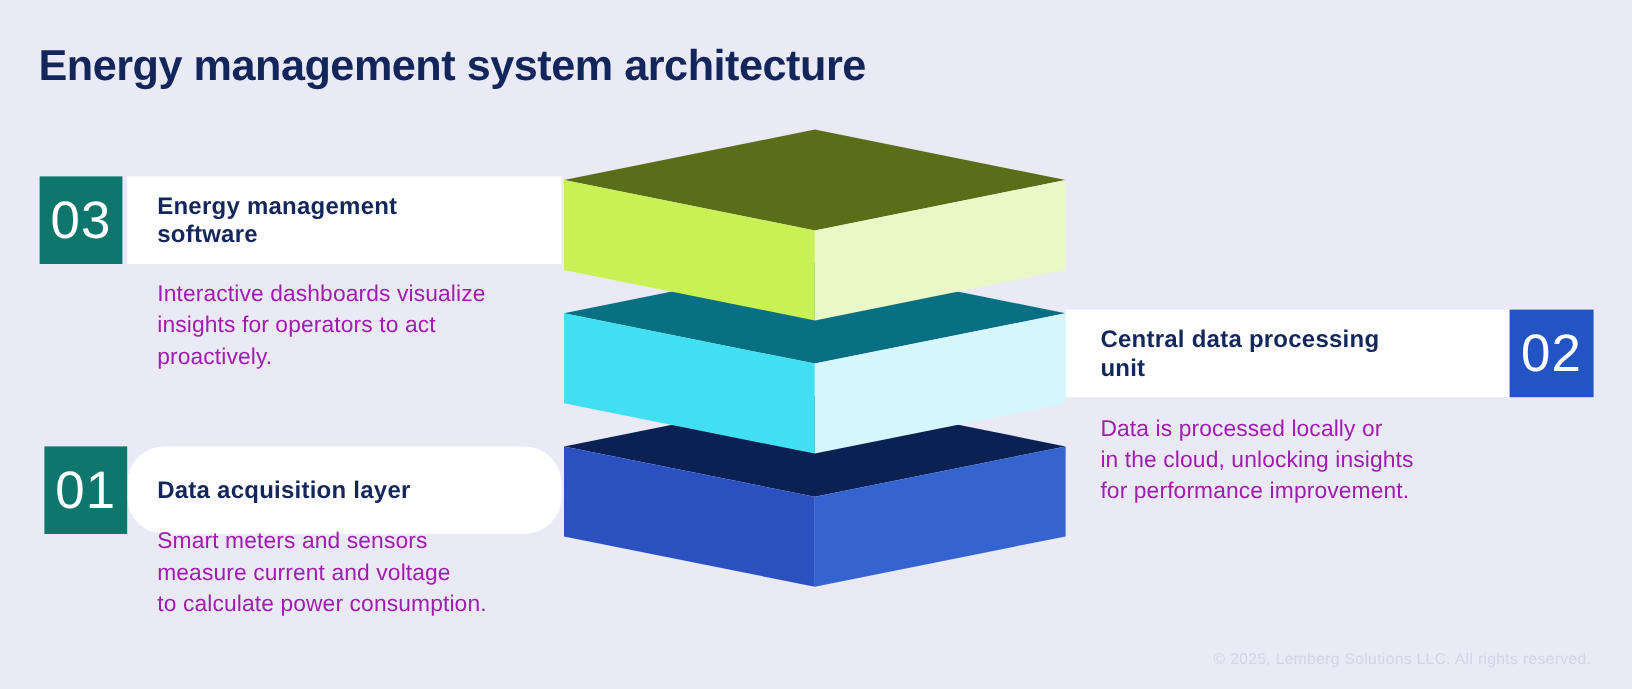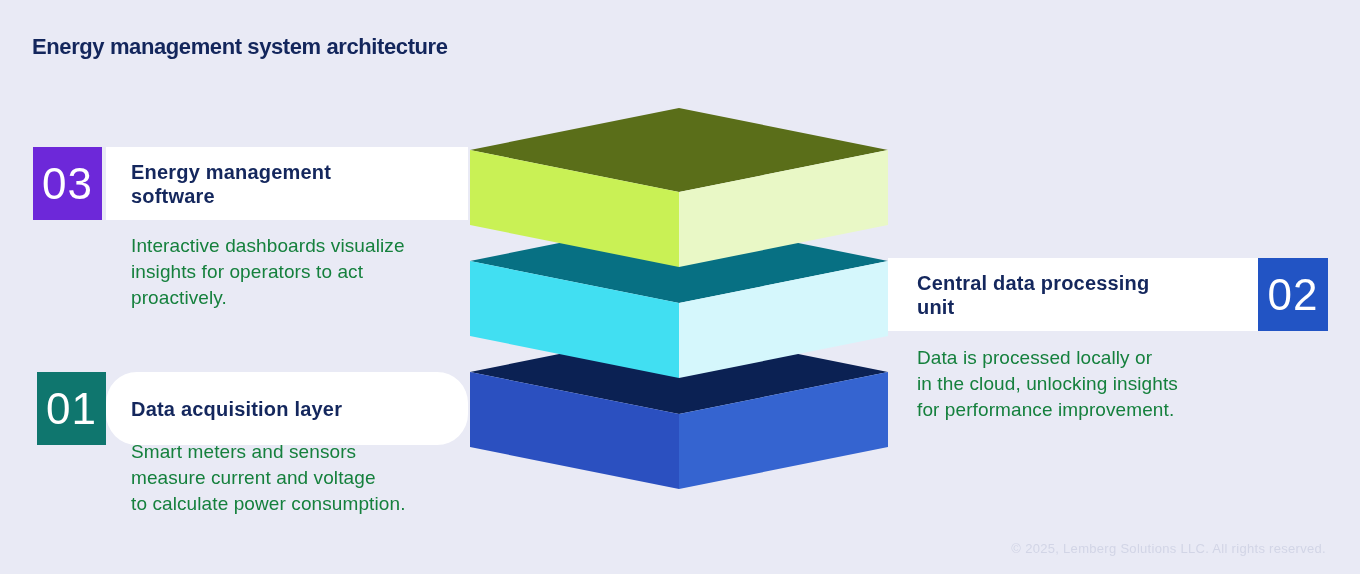--- a/index.html
+++ b/index.html
@@ -8,21 +8,21 @@
     width: 1360px;
     height: 574px;
     background: #e9eaf5;
     overflow: hidden;
     font-family: "Liberation Sans", sans-serif;
   }
   .page-title {
     position: absolute;
     left: 32px;
     top: 34px;
-    font-size: 22px;
+    font-size: 36px;
     font-weight: bold;
     letter-spacing: -0.4px;
     color: #13265c;
     margin: 0;
   }
   .stack-svg {
     position: absolute;
     left: 0; top: 0;
     width: 1360px;
     height: 574px;
@@ -57,21 +57,21 @@
     font-weight: bold;
     letter-spacing: 0.2px;
     line-height: 24px;
     color: #14275d;
   }
   .desc {
     position: absolute;
     font-size: 19px;
     line-height: 26px;
     letter-spacing: 0.1px;
-    color: #15803d;
+    color: #a21caf;
     z-index: 1;
   }
   .footer-note {
     position: absolute;
     right: 34px;
     top: 541px;
     font-size: 13px;
     letter-spacing: 0.3px;
     color: #d2d5e6;
     z-index: 1;
@@ -98,21 +98,21 @@
       <polygon points="888,261 679,303 679,378 888,336" fill="#d5f7fc"></polygon>
     </g>
 
     <g>
       <polygon points="679,108 888,150 679,192 470,150" fill="#5a6e19"></polygon>
       <polygon points="470,150 679,192 679,267 470,225" fill="#c9f155"></polygon>
       <polygon points="888,150 679,192 679,267 888,225" fill="#e9f8c6"></polygon>
     </g>
   </svg>
 
-  <div class="badge" style="left: 33px; top: 147px; background-color: #6d28d9;">03</div>
+  <div class="badge" style="left: 33px; top: 147px; background-color: #0f766e;">03</div>
   <div class="bar" style="left:106px; top:147px; width:362px; padding-left:25px; box-sizing:border-box;">
     <div class="bar-title">Energy management</div>
     <div class="bar-title">software</div>
   </div>
   <div class="desc" style="left:131px; top:233px; width:345px;">
     <div>Interactive dashboards visualize</div>
     <div>insights for operators to act</div>
     <div>proactively.</div>
   </div>
 

